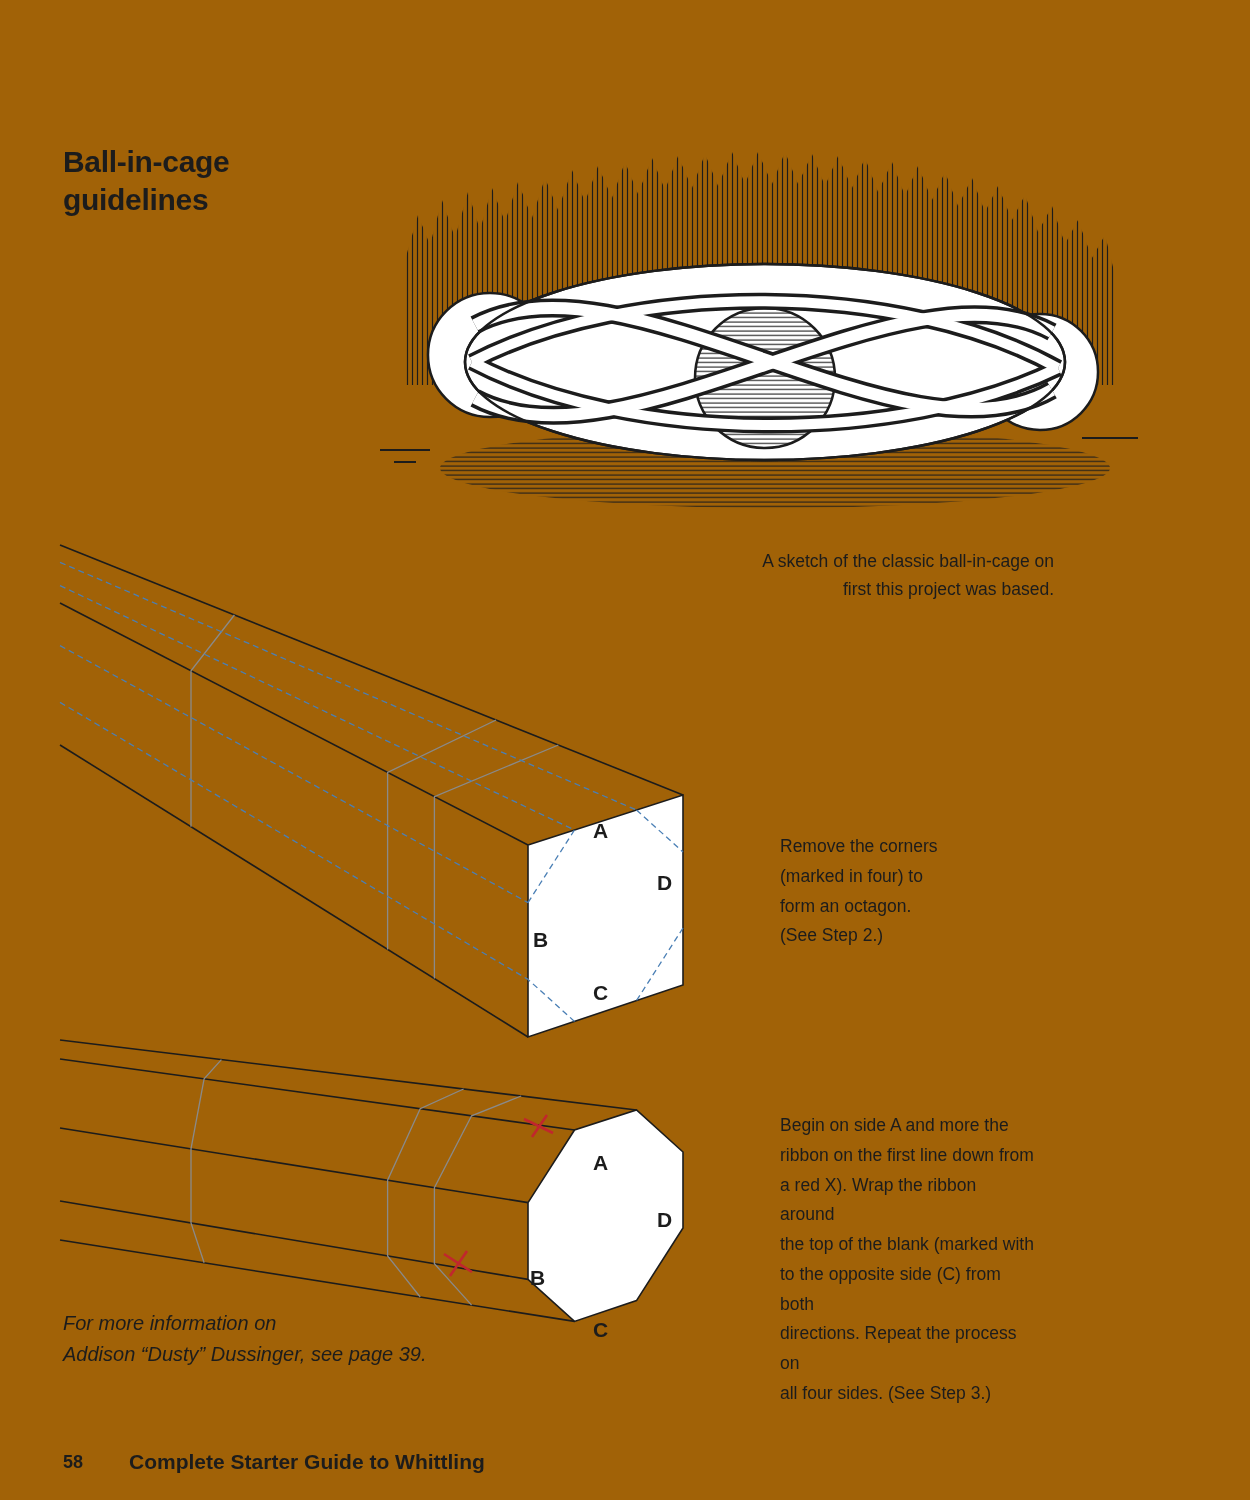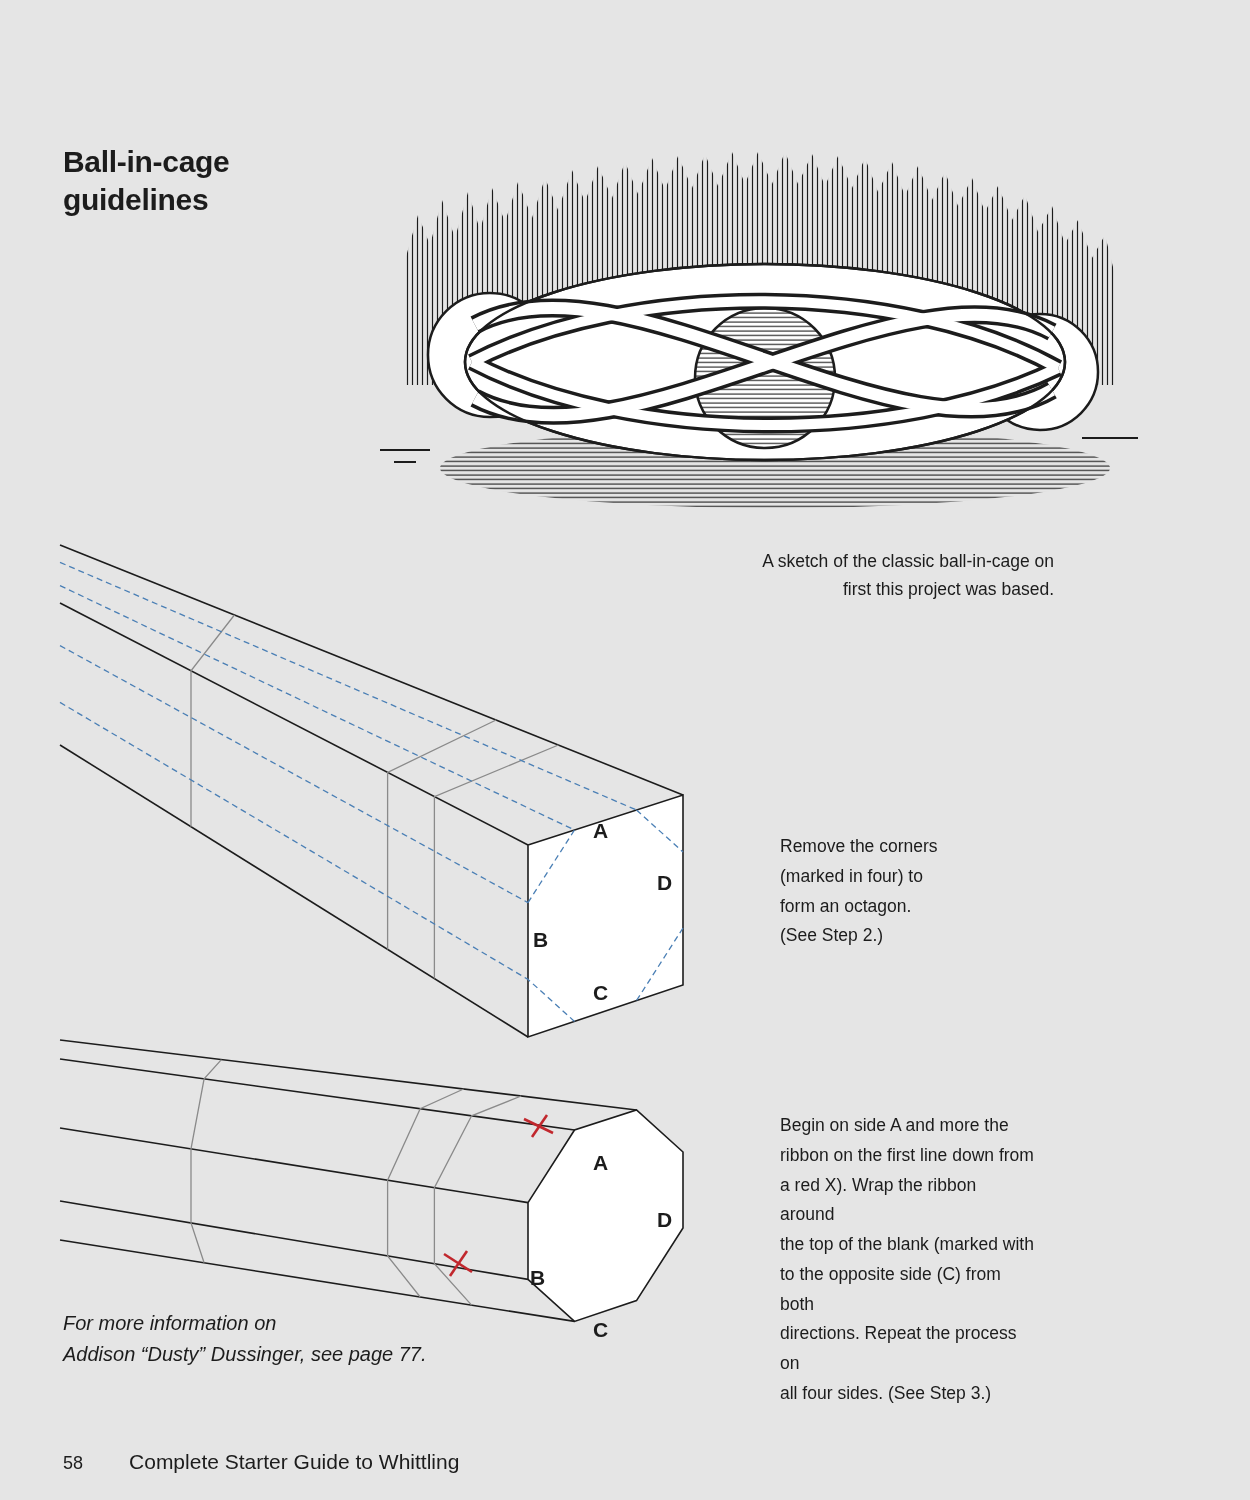--- a/index.html
+++ b/index.html
@@ -1,34 +1,34 @@
 <!DOCTYPE html>
 <html><head>
 <meta charset="utf-8">
 <style>
   html,body{margin:0;padding:0;background:#ffffff;}
   .page{
-    position:relative;width:1250px;height:1500px;background:#e5e5e5;
+    position:relative;width:1250px;height:1500px;background:#a16207;
     font-family:"Liberation Sans",sans-serif;color:#1c1c1c;overflow:hidden;
   }
   .abs{position:absolute;}
   .title{
     left:63px;top:143px;font-size:30px;font-weight:bold;line-height:1.27;
     letter-spacing:-0.3px;
   }
   .sketch-caption{
     left:604px;top:547px;width:450px;text-align:right;
     font-size:17.5px;line-height:1.6;
   }
   .cap{font-size:17.5px;line-height:1.7;margin-top:45px;}
   .cap2{left:780px;top:787px;width:235px;}
   .cap3{left:780px;top:1066px;width:255px;}
   .note{left:63px;top:1308px;font-size:20px;font-style:italic;line-height:1.55;}
   .footer{
-    left:63px;top:1450px;display:flex;align-items:flex-end;gap:46px;font-weight:normal;
+    left:63px;top:1450px;display:flex;align-items:center;gap:46px;font-weight:bold;
   }
   .footer .num{font-size:18px;}
   .footer .book{font-size:21px;}
   svg text.lbl{font-family:"Liberation Sans",sans-serif;font-weight:bold;font-size:21px;fill:#1c1c1c;}
 </style>
 </head>
 <body>
 
 <div class="page">
 
@@ -161,21 +161,21 @@
     <div>ribbon on the first line down from</div>
     <div>a red X). Wrap the ribbon around</div>
     <div>the top of the blank (marked with</div>
     <div>to the opposite side (C) from both</div>
     <div>directions. Repeat the process on</div>
     <div>all four sides. (See Step 3.)</div>
   </div>
 
   <div class="abs note">
     <div>For more information on</div>
-    <div>Addison “Dusty” Dussinger, see page 77.</div>
+    <div>Addison “Dusty” Dussinger, see page 39.</div>
   </div>
 
   <div class="abs footer">
     <span class="num">58</span>
     <span class="book">Complete Starter Guide to Whittling</span>
   </div>
 
 </div>
 
 </body></html>

